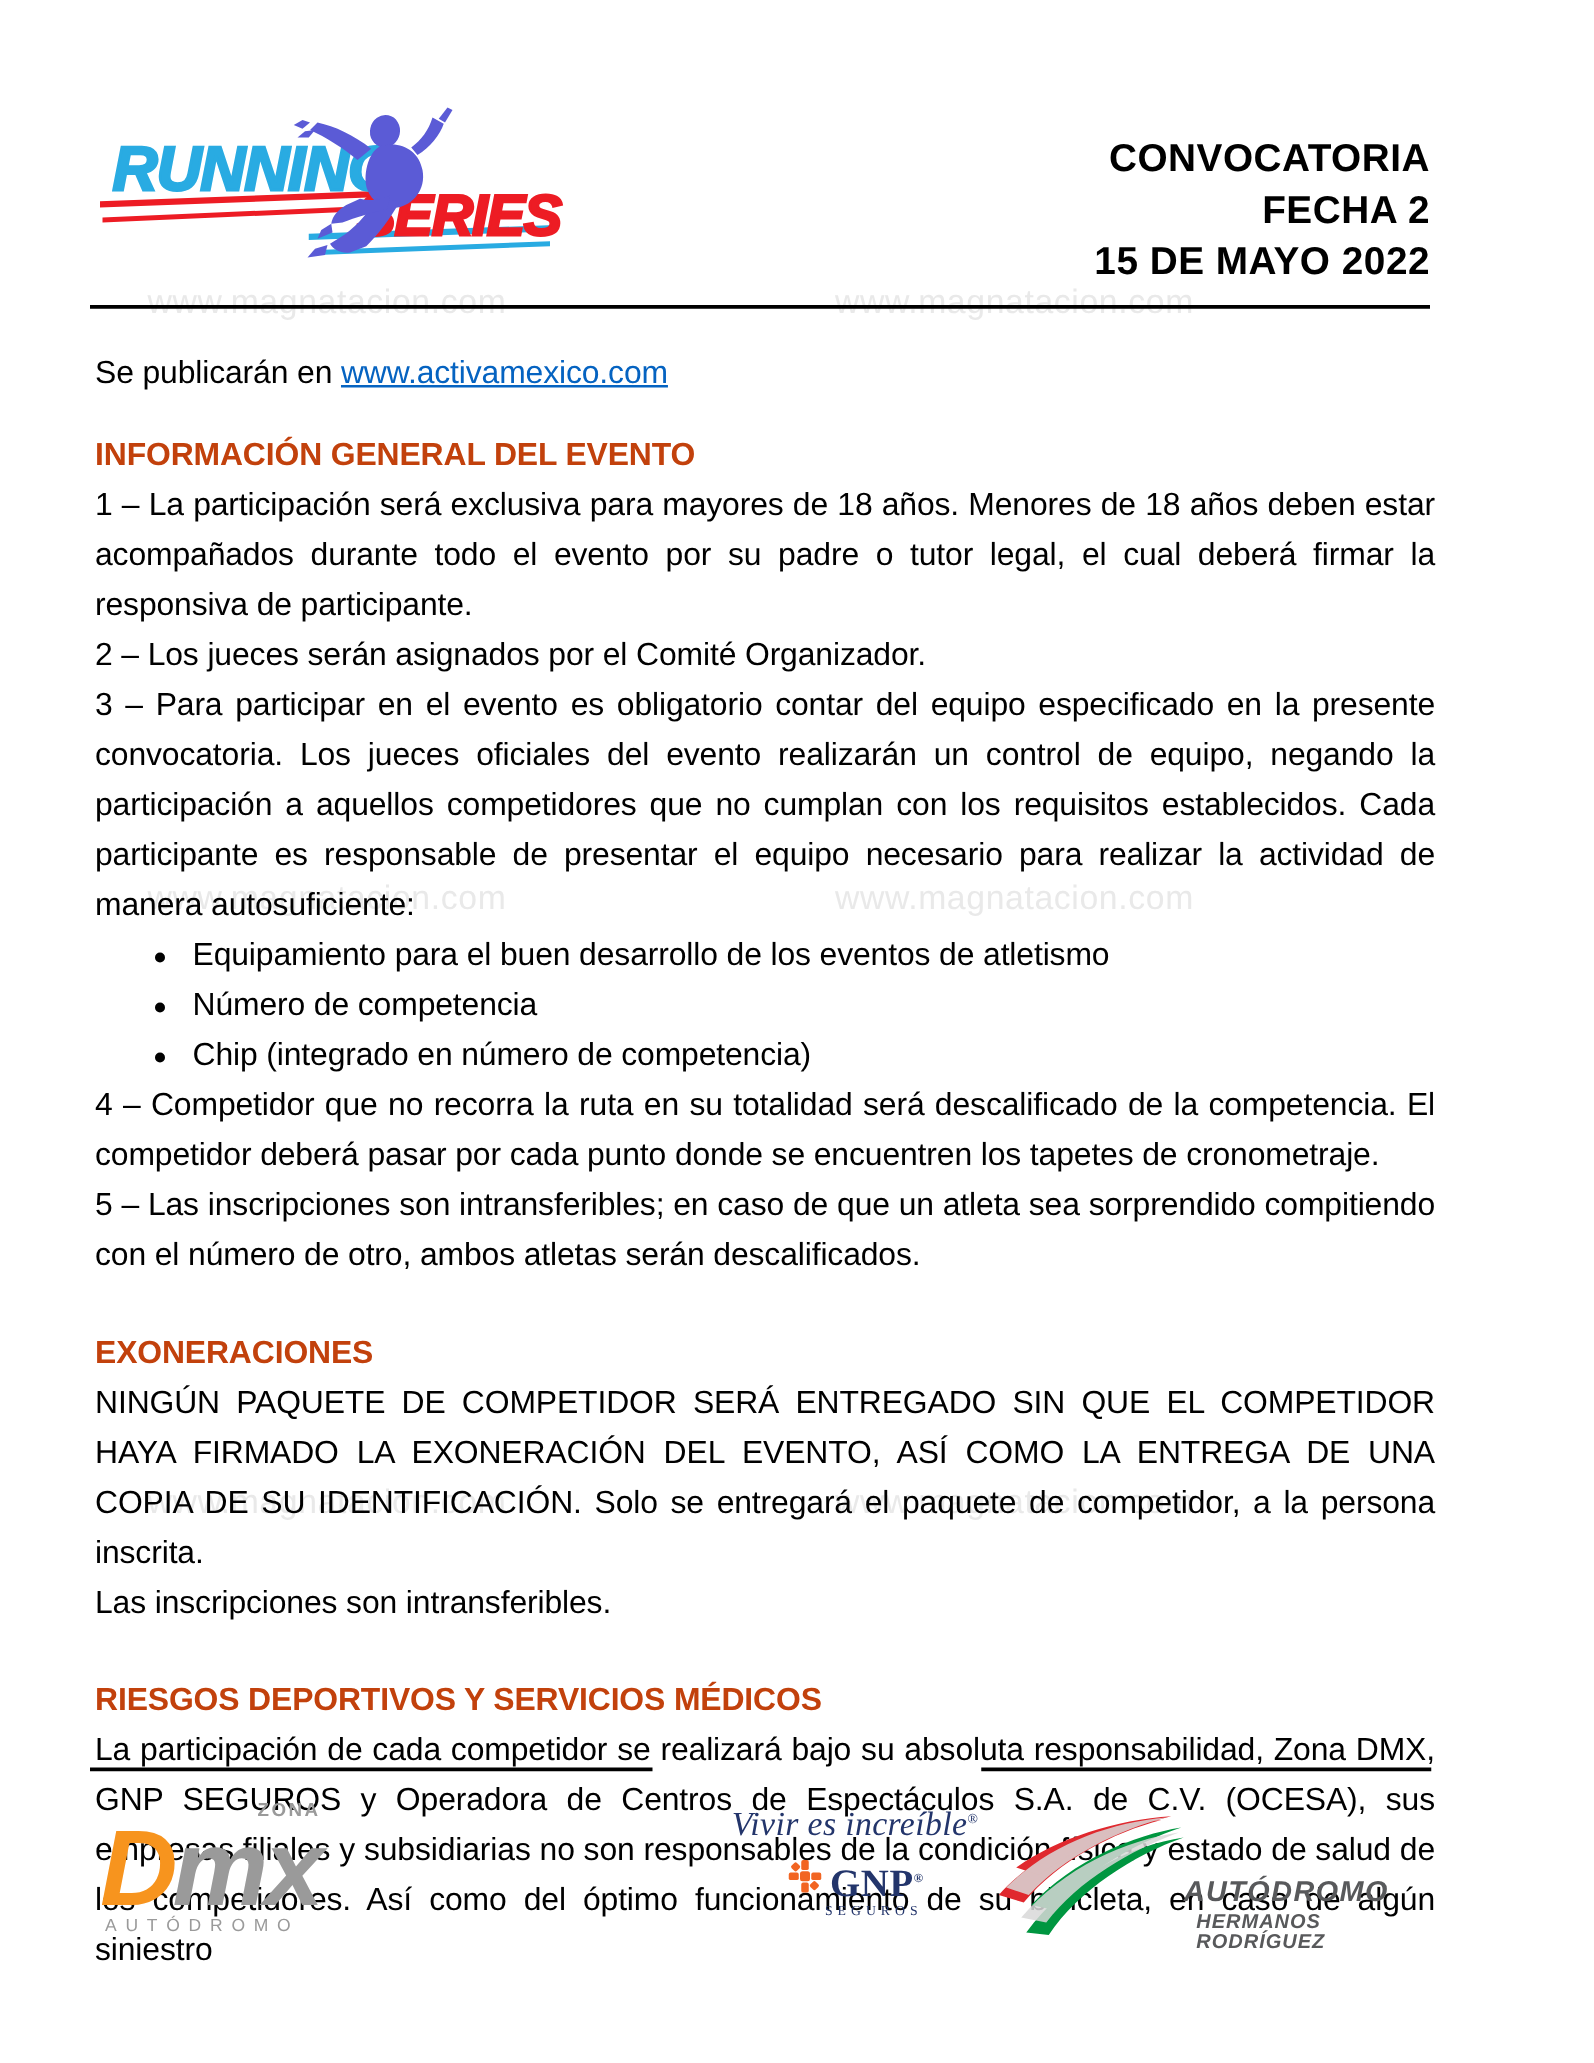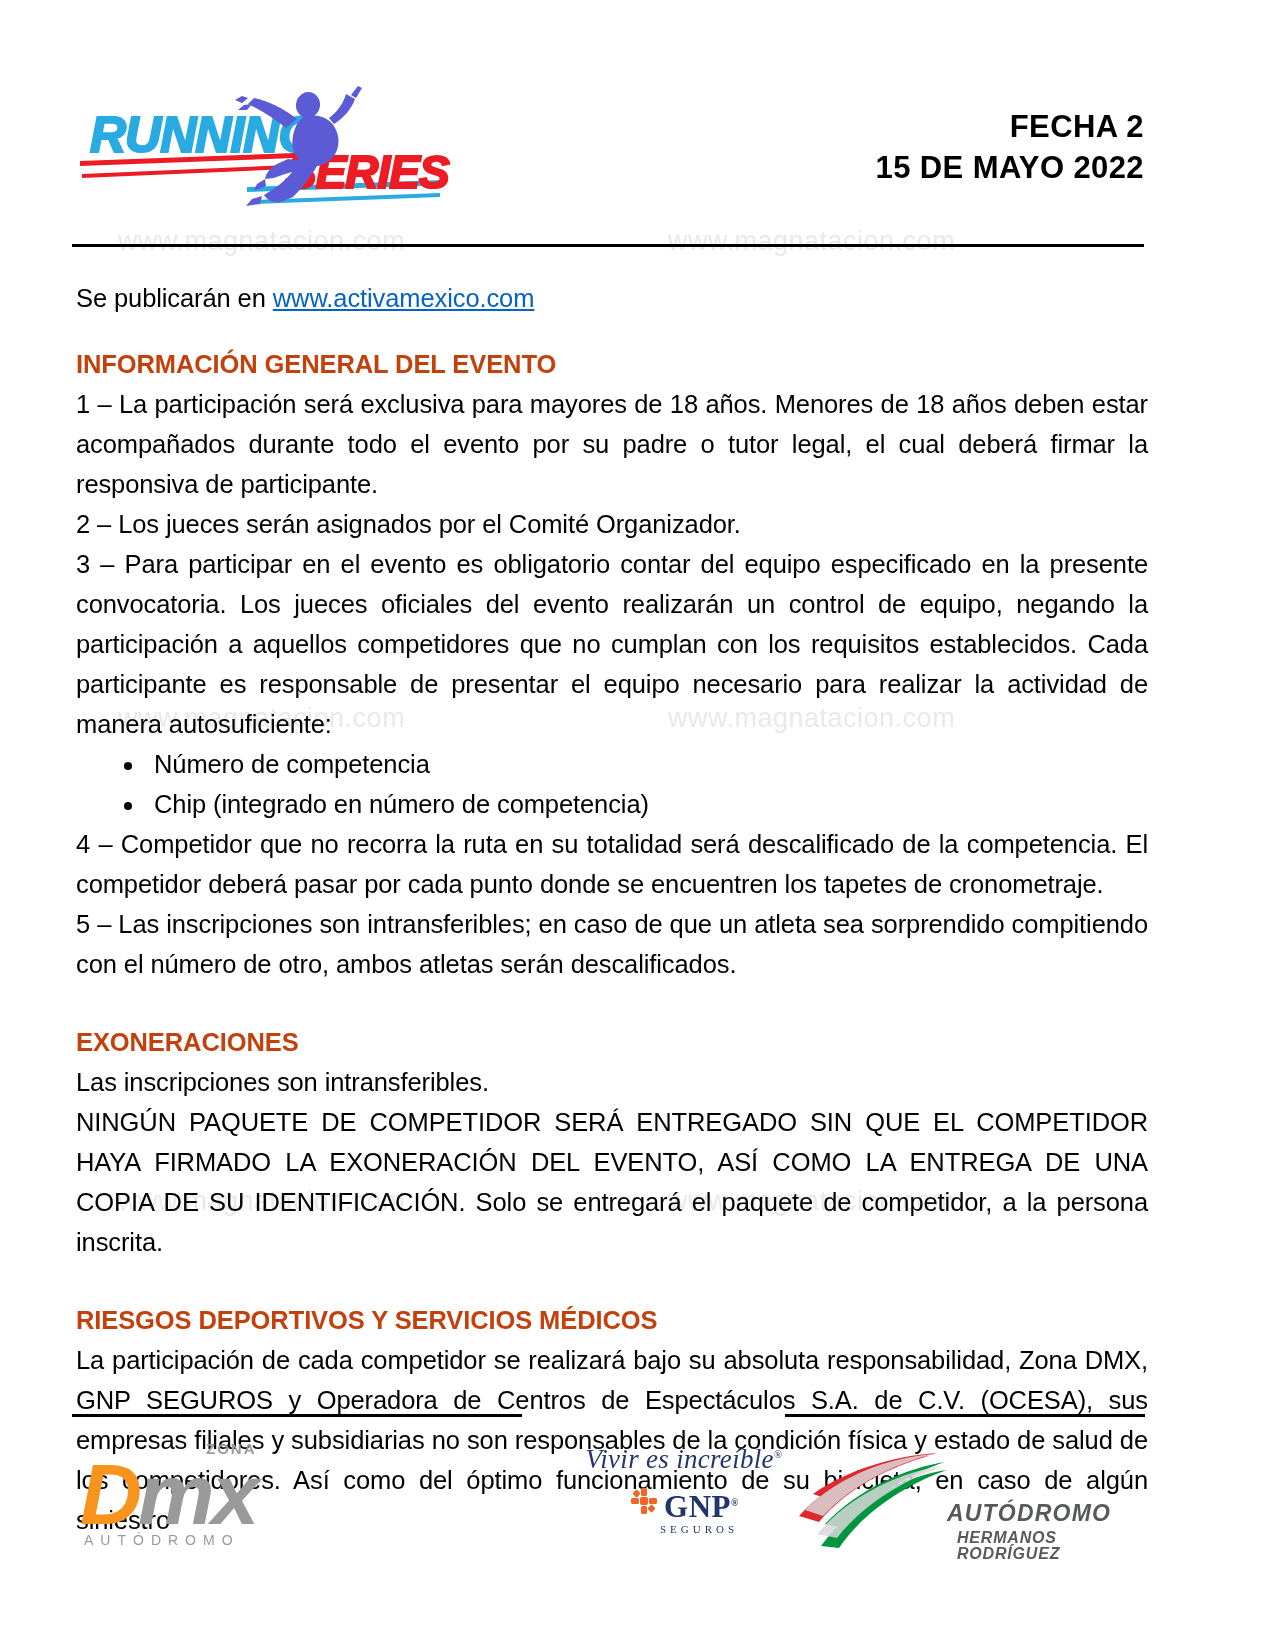--- a/index.html
+++ b/index.html
@@ -315,51 +315,53 @@
                      L200 130 C210 124 221 113 229 99 Z"></path>
             <path d="M190 136 L180 139 L174 146 L188 144 Z"></path>
             <path d="M240 96 C234 100 224 101 216 99 L205 104 C198 108 194 113 193 119
                      L202 118 C212 114 226 110 238 107 Z"></path>
             <path d="M193 119 L185 124 L182 131 L194 126 Z"></path>
           </g>
         </svg>
       </div>
 
       <div class="header-titles">
+        <div>CONVOCATORIA</div>
         <div>FECHA 2</div>
         <div>15 DE MAYO 2022</div>
       </div>
 
     </div>
   </div>
   <div class="rule-top"></div>
 
   <div class="content">
 
     <p class="para para-left intro"><span>Se publicarán en </span><a class="link" href="#">www.activamexico.com</a></p>
 
     <div>
       <p class="section-head">INFORMACIÓN GENERAL DEL EVENTO</p>
       <p class="para">1 – La participación será exclusiva para mayores de 18 años. Menores de 18 años deben estar acompañados durante todo el evento por su padre o tutor legal, el cual deberá firmar la responsiva de participante.</p>
       <p class="para para-left">2 – Los jueces serán asignados por el Comité Organizador.</p>
       <p class="para">3 – Para participar en el evento es obligatorio contar del equipo especificado en la presente convocatoria. Los jueces oficiales del evento realizarán un control de equipo, negando la participación a aquellos competidores que no cumplan con los requisitos establecidos. Cada participante es responsable de presentar el equipo necesario para realizar la actividad de manera autosuficiente:</p>
       <ul class="bullets">
+        <li>Equipamiento para el buen desarrollo de los eventos de atletismo</li>
         <li>Número de competencia</li>
         <li>Chip (integrado en número de competencia)</li>
       </ul>
       <p class="para">4 – Competidor que no recorra la ruta en su totalidad será descalificado de la competencia. El competidor deberá pasar por cada punto donde se encuentren los tapetes de cronometraje.</p>
       <p class="para">5 – Las inscripciones son intransferibles; en caso de que un atleta sea sorprendido compitiendo con el número de otro, ambos atletas serán descalificados.</p>
     </div>
 
     <div class="spacer-block"></div>
 
     <div>
       <p class="section-head">EXONERACIONES</p>
+      <p class="para">NINGÚN PAQUETE DE COMPETIDOR SERÁ ENTREGADO SIN QUE EL COMPETIDOR HAYA FIRMADO LA EXONERACIÓN DEL EVENTO, ASÍ COMO LA ENTREGA DE UNA COPIA DE SU IDENTIFICACIÓN. Solo se entregará el paquete de competidor, a la persona inscrita.</p>
       <p class="para para-left">Las inscripciones son intransferibles.</p>
-      <p class="para">NINGÚN PAQUETE DE COMPETIDOR SERÁ ENTREGADO SIN QUE EL COMPETIDOR HAYA FIRMADO LA EXONERACIÓN DEL EVENTO, ASÍ COMO LA ENTREGA DE UNA COPIA DE SU IDENTIFICACIÓN. Solo se entregará el paquete de competidor, a la persona inscrita.</p>
     </div>
 
     <div class="spacer-block"></div>
 
     <div>
       <p class="section-head">RIESGOS DEPORTIVOS Y SERVICIOS MÉDICOS</p>
       <p class="para">La participación de cada competidor se realizará bajo su absoluta responsabilidad, Zona DMX, GNP SEGUROS y Operadora de Centros de Espectáculos S.A. de C.V.  (OCESA), sus empresas filiales y subsidiarias no son responsables de la condición física y estado de salud de los competidores. Así como del óptimo funcionamiento de su bicicleta, en caso de algún siniestro</p>
     </div>
 
   </div>

